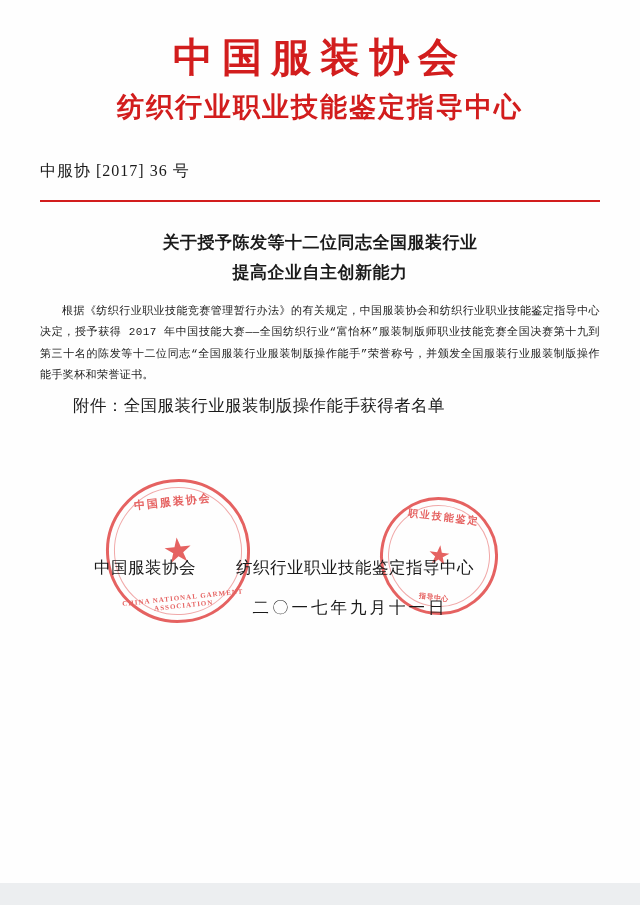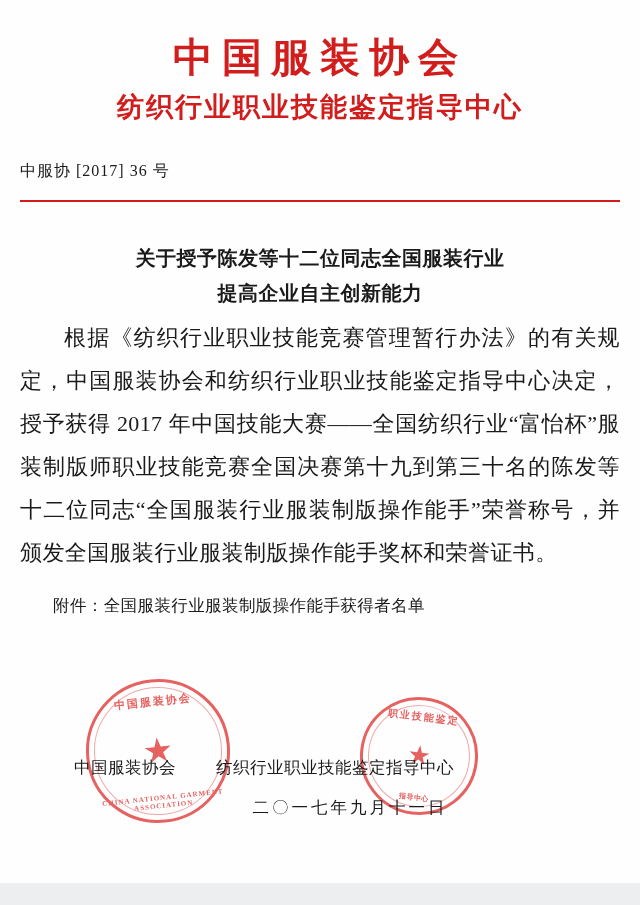--- a/index.html
+++ b/index.html
@@ -14,21 +14,21 @@
     color: #1a1a1a;
     position: relative;
     overflow: hidden;
   }
   .page {
     position: relative;
     width: 640px;
     height: 905px;
     background: #fefefe;
     box-sizing: border-box;
-    padding: 0 20px;
+    padding: 0 40px;
   }
 
   
   .letterhead {
     text-align: center;
     padding-top: 34px;
   }
   .org-name {
     color: #d21d1d;
     font-size: 40px;
@@ -59,45 +59,46 @@
   .red-rule {
     margin-top: 18px;
     height: 2px;
     background: #d21d1d;
     width: 100%;
   }
 
   
   .doc-title {
     text-align: center;
-    font-size: 20px;
+    font-size: 17px;
     font-weight: bold;
     line-height: 1.75;
-    margin-top: 39px;
+    margin-top: 26px;
     letter-spacing: 0.5px;
   }
   .doc-title .line {
     display: block;
   }
 
   
   .body-text {
-    margin-top: 6px;
-    font-size: 22px;
+    margin-top: 13px;
+    font-size: 11px;
     line-height: 1.95;
     text-align: justify;
     text-justify: inter-ideograph;
     letter-spacing: 0.4px;
+    font-family: Liberation Mono, monospace;
   }
   .body-text p {
     margin: 0 0 2px 0;
     text-indent: 2em;
   }
   .attachment {
-    margin-top: 16px;
+    margin-top: 4px;
     font-size: 16.5px;
     line-height: 1.95;
     text-indent: 2em;
     letter-spacing: 0.4px;
   }
 
   
   .sign-area {
     position: relative;
     margin-top: 38px;

